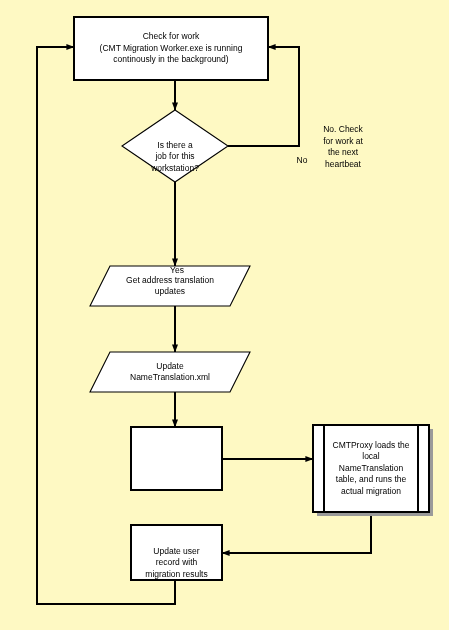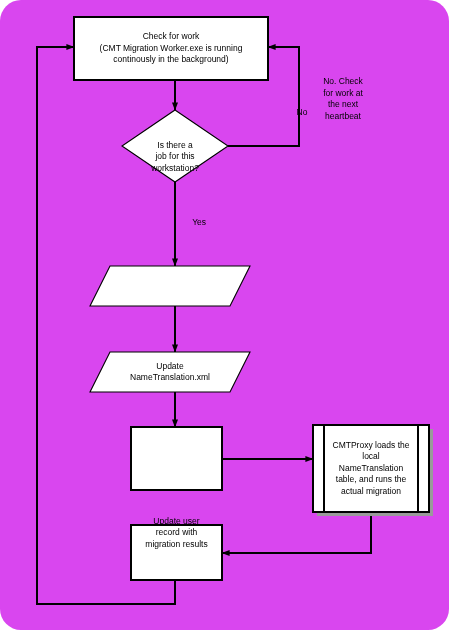--- a/index.html
+++ b/index.html
@@ -4,24 +4,23 @@
 <style>
   html, body {
     margin: 0;
     padding: 0;
     background: #ffffff;
   }
   #canvas {
     position: relative;
     width: 449px;
     height: 630px;
-    background: #d946ef;
+    background: #fef9c3;
     font-family: "Liberation Sans", sans-serif;
     overflow: hidden;
-    border-radius: 21px;
   }
   #flow-svg {
     position: absolute;
     left: 0;
     top: 0;
     width: 449px;
     height: 630px;
   }
   .node-label {
     position: absolute;
@@ -35,20 +34,21 @@
     white-space: pre-line;
     pointer-events: none;
   }
   .edge-label {
     position: absolute;
     font-size: 8.5px;
     line-height: 11.5px;
     color: #000000;
     text-align: center;
     white-space: pre-line;
+    margin-top: 48px;
   }
 </style>
 </head>
 <body>
 
 <div id="canvas">
 
   <svg id="flow-svg" viewBox="0 0 449 630" xmlns="http://www.w3.org/2000/svg">
     <defs>
       <marker id="arrow" markerWidth="9" markerHeight="9" refX="7.6" refY="3" orient="auto" markerUnits="userSpaceOnUse">
@@ -94,37 +94,39 @@
   </svg>
 
   <div class="node-label" style="left:74px; top:17px; width:194px; height:63px;">Check for work
 (CMT Migration Worker.exe is running
 continously in the background)</div>
 
   <div class="node-label" style="left:129px; top:122px; width:92px; height:48px;margin-top:11px;">Is there a
 job for this
 workstation?</div>
 
+  <div class="node-label" style="left:96px; top:266px; width:148px; height:40px;">Get address translation
+updates</div>
 
   <div class="node-label" style="left:96px; top:352px; width:148px; height:40px;">Update
 NameTranslation.xml</div>
 
 
   <div class="node-label" style="left:326px; top:425px; width:90px; height:87px;text-align:center;">CMTProxy loads the
 local
 NameTranslation
 table, and runs the
 actual migration</div>
 
-  <div class="node-label" style="left:131px; top:508px; width:91px; height:50px;">Update user
+  <div class="node-label" style="left:131px; top:538px; width:91px; height:50px;">Update user
 record with
 migration results</div>
 
   <div class="edge-label" style="left:293px; top:107px; width:18px;">No</div>
 
   <div class="edge-label" style="left:305px; top:76px; width:76px;">No.  Check
 for work at
 the next
 heartbeat</div>
 
-  <div class="edge-label" style="left:166px; top:217px; width:40px;text-align:right;">Yes</div>
+  <div class="edge-label" style="left:157px; top:217px; width:40px;">Yes</div>
 
 </div>
 
 </body></html>

